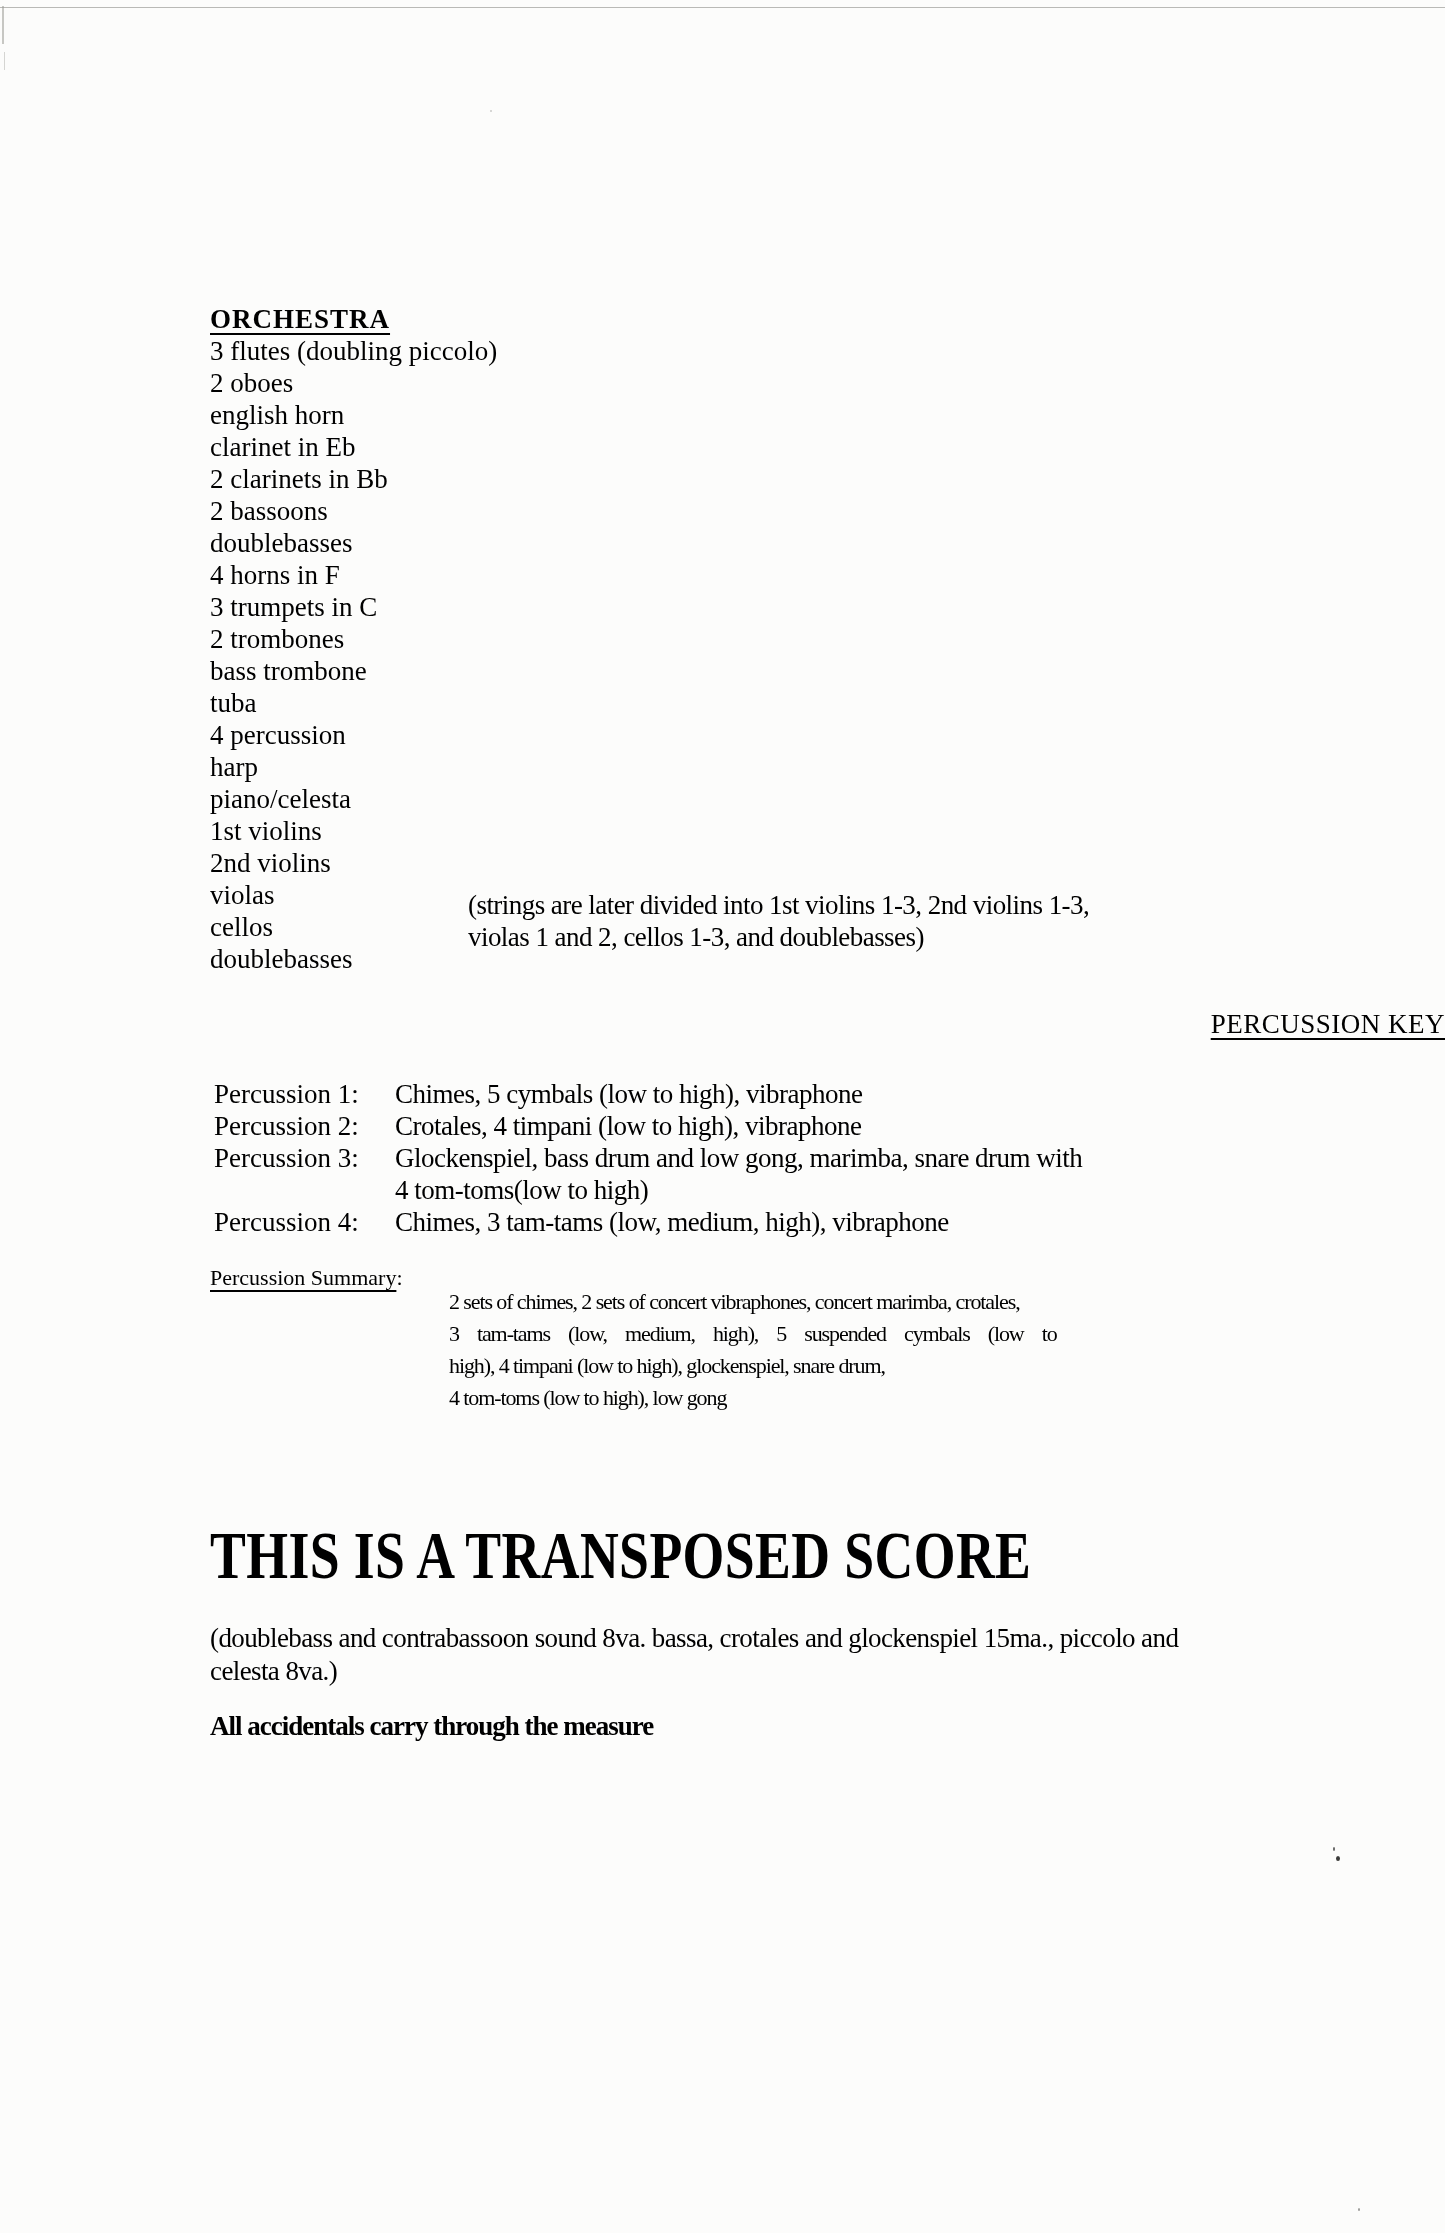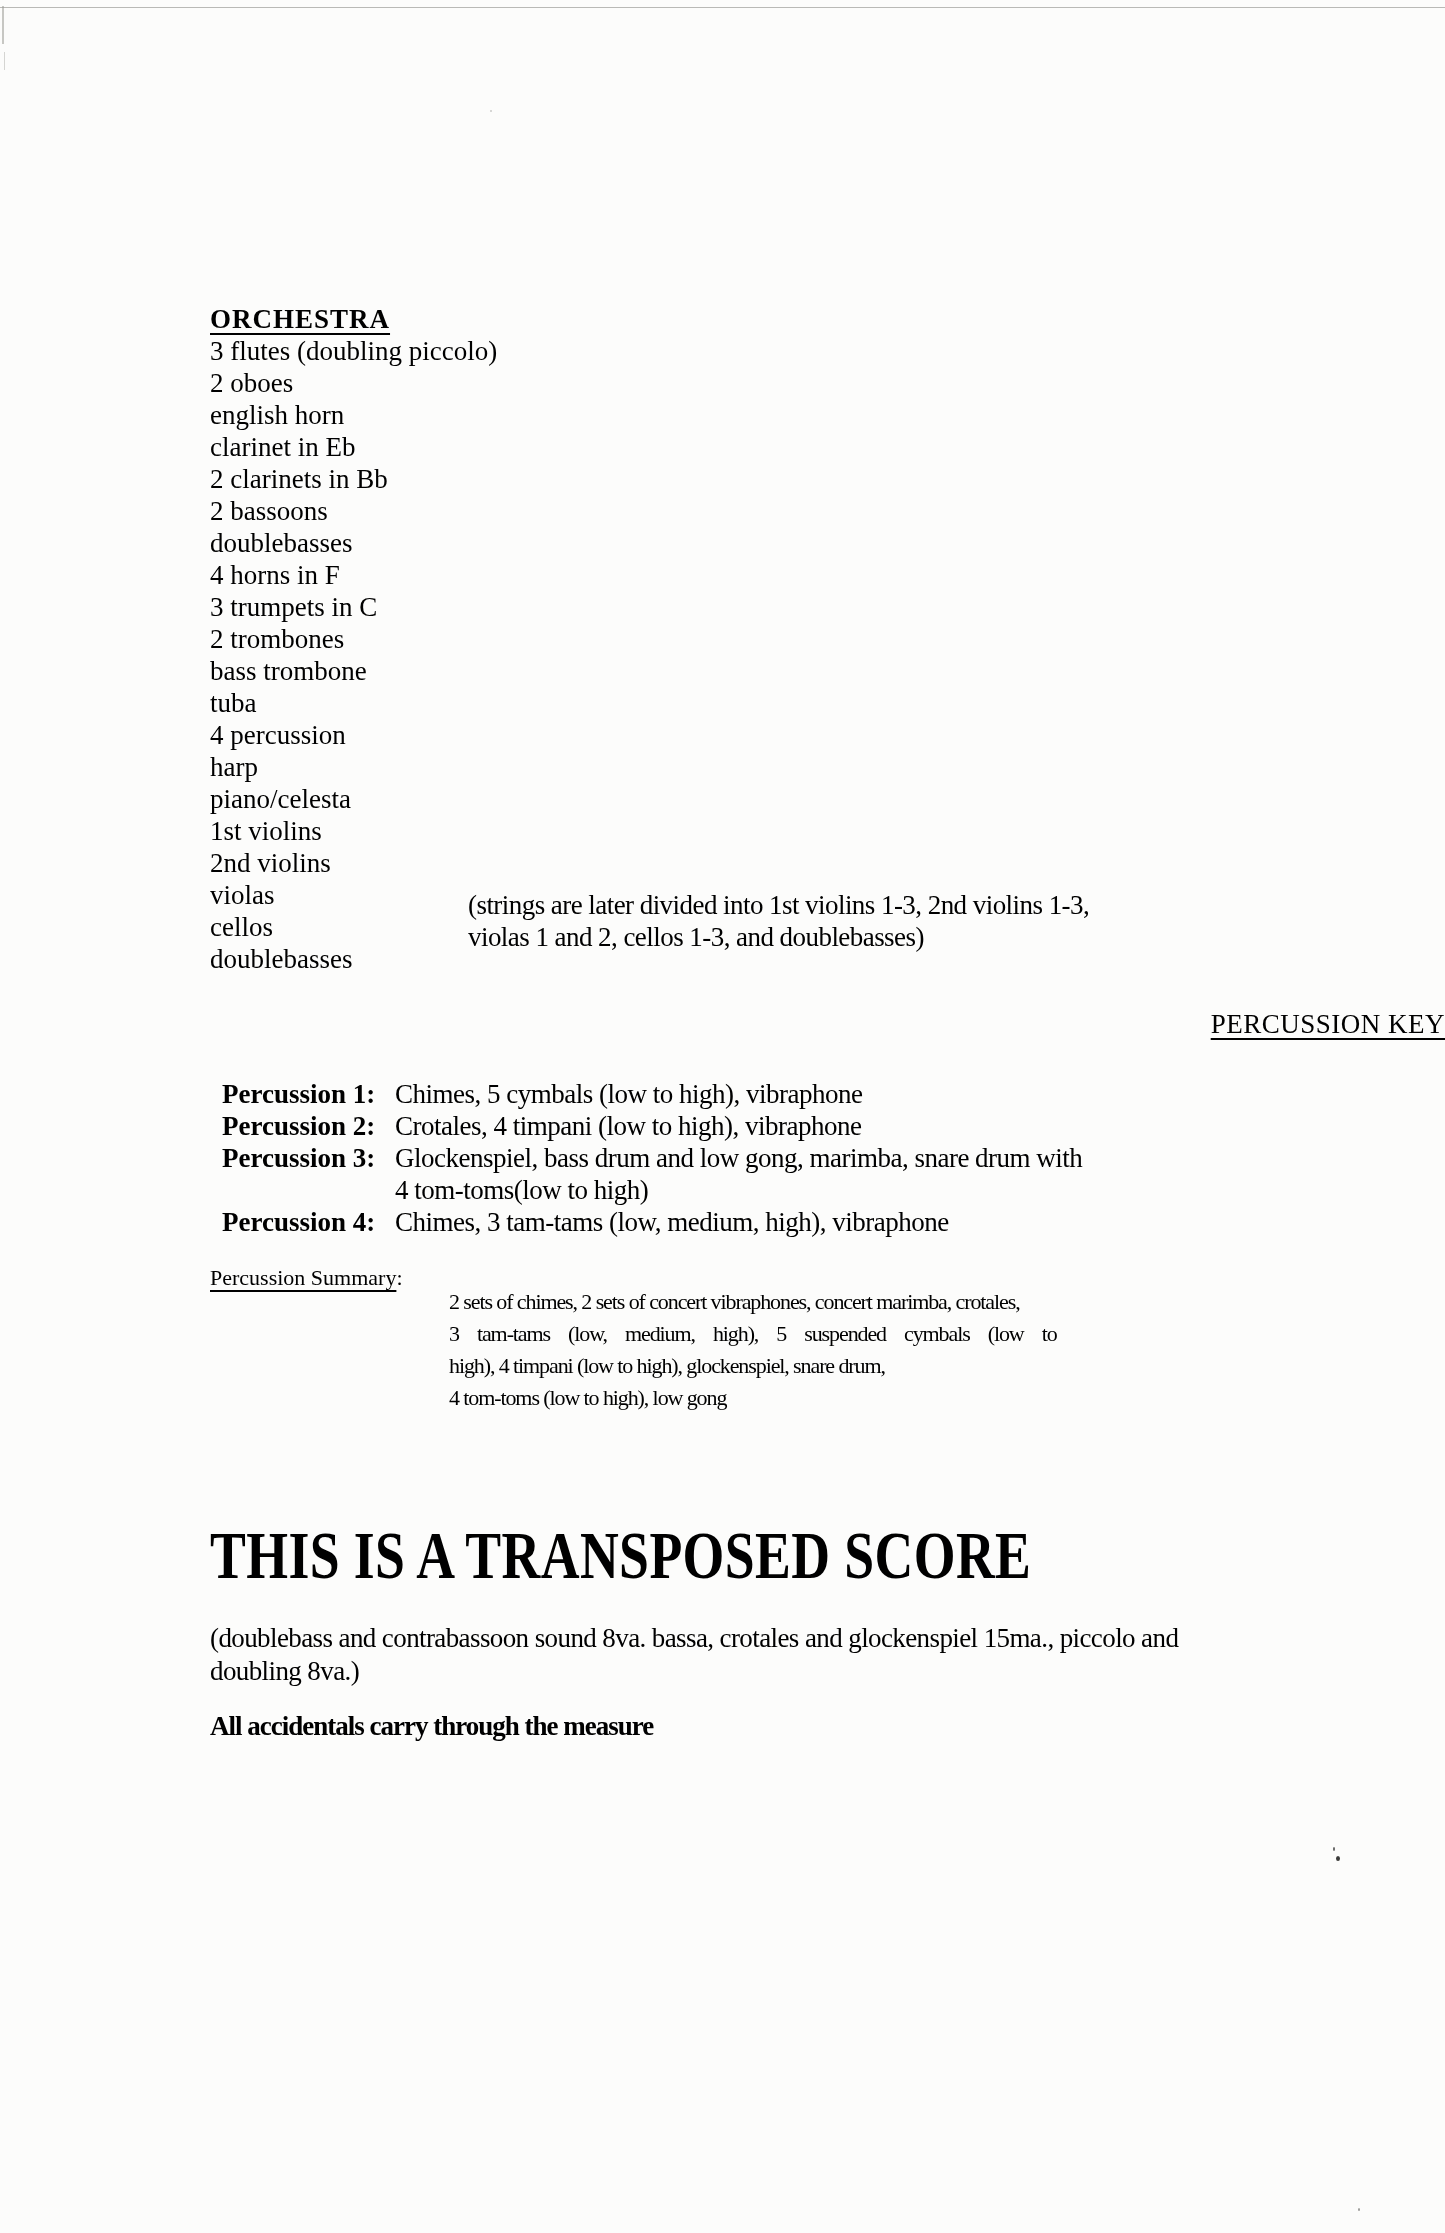--- a/index.html
+++ b/index.html
@@ -30,21 +30,21 @@
   .strings-note{left:468px;top:876px;font-size:27px;letter-spacing:-0.55px;margin-top:13px;}
 
   
   .pkey-heading{
     left:0;right:0;top:1008px;
     text-align:right;font-size:27px;font-weight:normal;
     margin:0;line-height:32px;letter-spacing:0.5px;
   }
   .pkey{left:210px;top:1078px;font-size:27px;}
   .pkey .entry{position:relative;padding-left:158px;}
-  .pkey .entry .label{position:absolute;left:12px;top:0;line-height:32px;white-space:nowrap;font-weight:bold;}
+  .pkey .entry .label{position:absolute;left:4px;top:0;line-height:32px;white-space:nowrap;}
   .pkey .entry .content .line{letter-spacing:-0.5px;margin-left:27px;}
 
   
   .summary{left:210px;top:1262px;font-size:22px;width:1060px;}
   .summary .label-wrap{position:absolute;left:0;top:0;line-height:32px;white-space:nowrap;}
   .summary .content{margin-left:239px;width:800px;margin-top:24px;}
   .summary .content .line{letter-spacing:-0.05em;}
   .summary .content .line:nth-child(2){word-spacing:0.62em;}
 
   
@@ -140,18 +140,18 @@
         <div class="line">3 tam-tams (low, medium, high), 5 suspended cymbals (low to</div>
         <div class="line">high), 4 timpani (low to high), glockenspiel, snare drum,</div>
         <div class="line">4 tom-toms (low to high), low gong</div>
       </div>
   </div>
 
   <h1 class="abs transposed">THIS IS A TRANSPOSED SCORE</h1>
 
   <div class="abs trans-note">
       <div class="line">(doublebass and contrabassoon sound 8va. bassa, crotales and glockenspiel 15ma., piccolo and</div>
-      <div class="line">doubling 8va.)</div>
+      <div class="line">celesta 8va.)</div>
     </div>
 
   <div class="abs accidentals">All accidentals carry through the measure</div>
 
 </div>
 
 </body></html>

